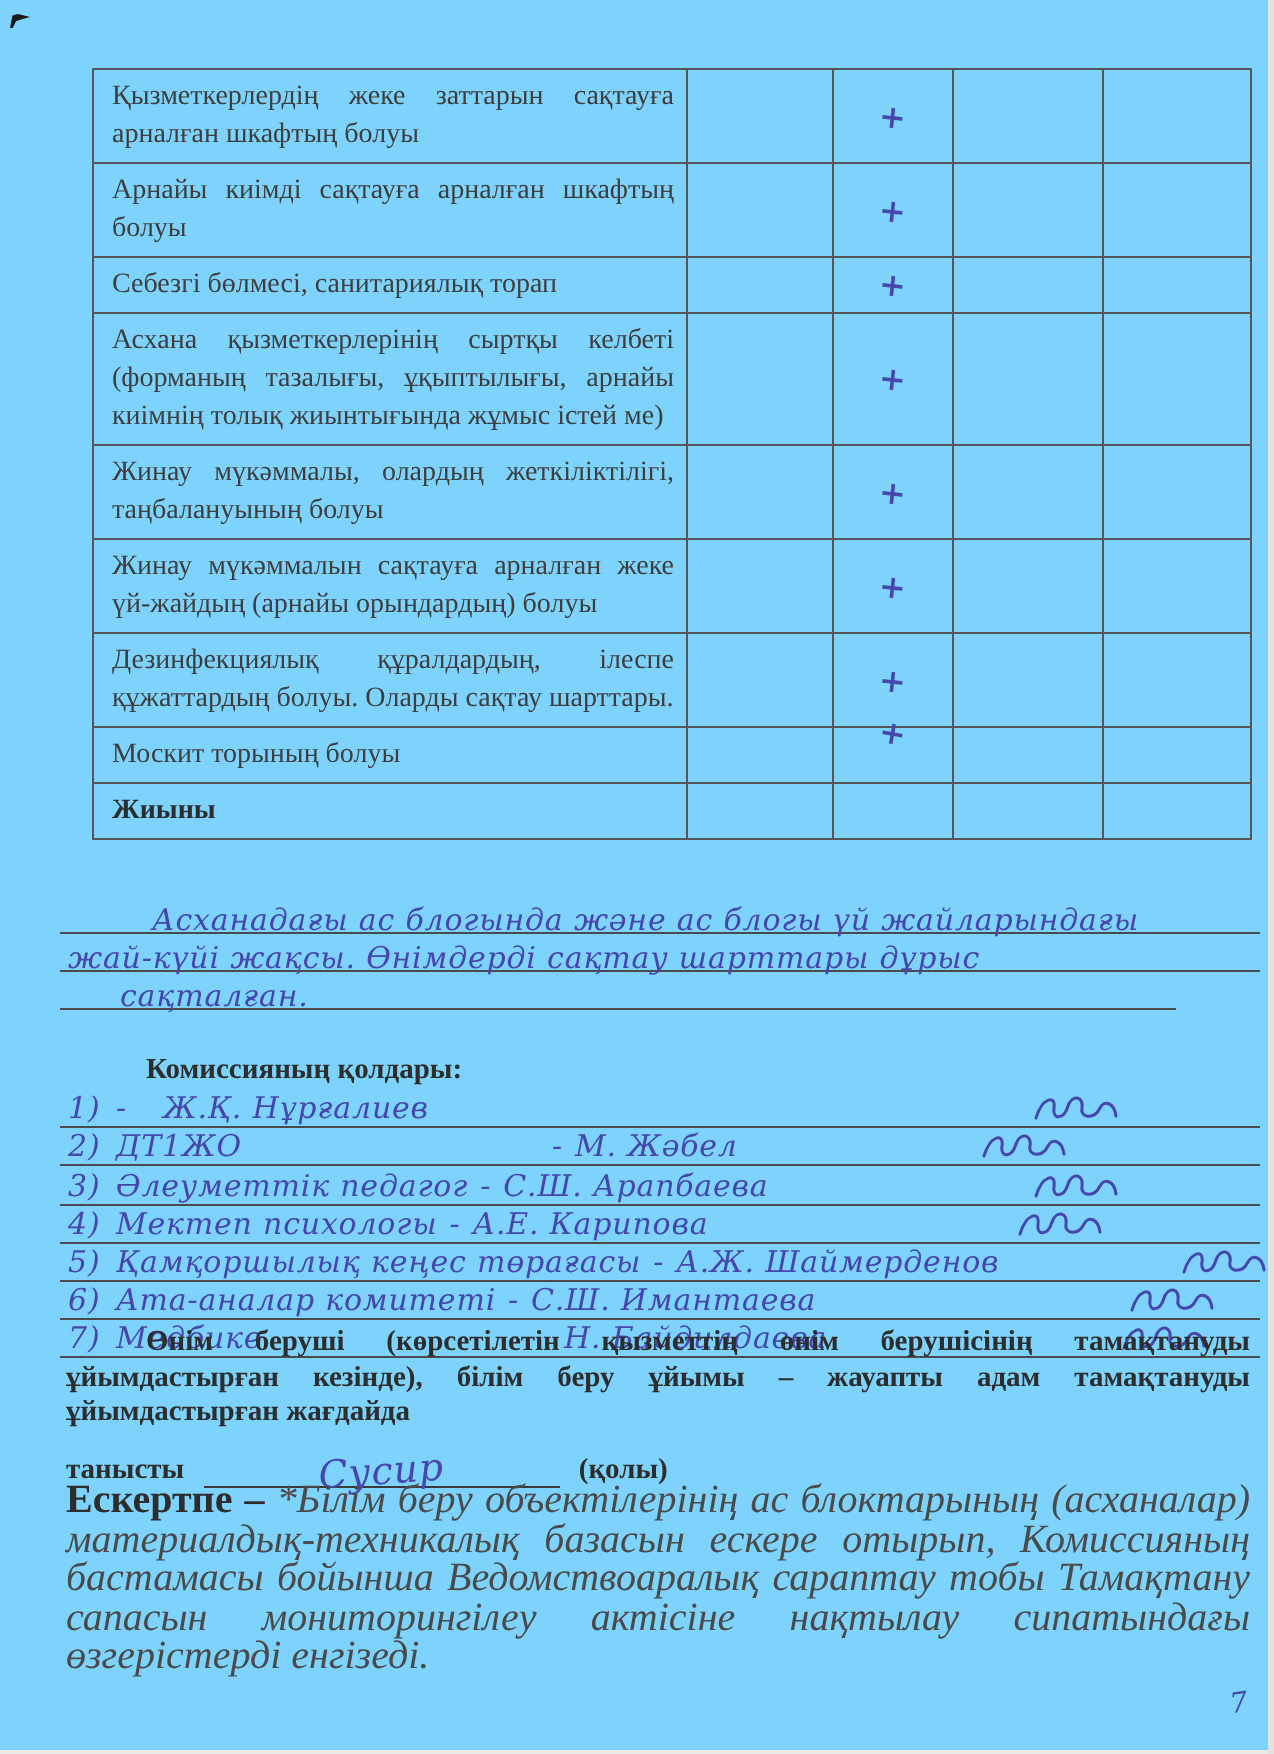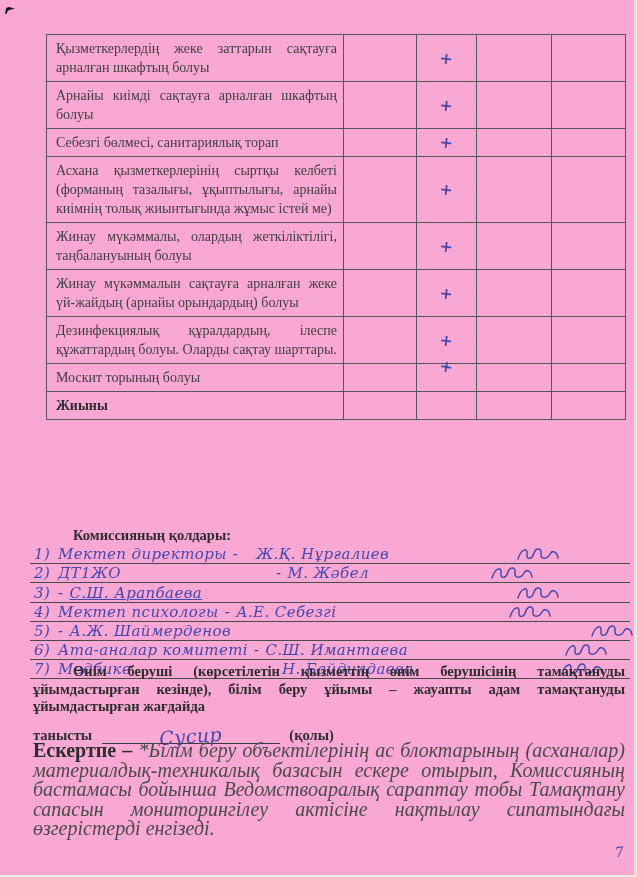--- a/index.html
+++ b/index.html
@@ -1,18 +1,18 @@
 <!DOCTYPE html>
 <html><head>
 <meta charset="utf-8">
 <style>
   html,body{margin:0;padding:0;background:#e8e8e6;}
   .page{
     position:relative;width:637px;height:877px;margin:0 auto;
-    background:#f9a8d4;overflow:hidden;
+    background:#7dd3fc;overflow:hidden;
     font-family:"Liberation Serif","DejaVu Serif",serif;
     color:#3c3c3c;
   }
   .page::after{content:"";position:absolute;right:0;top:0;width:3px;height:100%;background:#e2e2de;}
   .page::before{content:"";position:absolute;left:0;bottom:0;width:100%;height:2px;background:#eceae6;}
   .scan-mark{
     position:absolute;left:5px;top:7px;width:10px;height:7px;background:#1a1a1a;
     clip-path:polygon(0 100%,12% 10%,40% 0,100% 22%,55% 40%,30% 52%,14% 100%);
   }
   
@@ -192,29 +192,42 @@
               <span class="plus hw ink" style="color: rgb(70, 70, 173);"></span>
             </td>
             <td class="cell"></td>
             <td class="cell"></td>
           </tr>
         </tbody>
     </table>
   </div>
 
   <div class="findings">
+    <div>
+
+        <div class="fl">
+          <span class="hw ink" style="color: rgb(70, 70, 173);">Асханадағы ас блогында және ас блогы үй жайларындағы</span>
+        </div>
+
+        <div class="fl">
+          <span class="hw ink" style="color: rgb(70, 70, 173);">жай-күйі жақсы. Өнімдерді сақтау шарттары дұрыс</span>
+        </div>
+
+        <div class="fl">
+          <span class="hw ink" style="color: rgb(70, 70, 173);">сақталған.</span>
+        </div>
+      </div>
   </div>
 
   <div class="commission">
     <p class="sec-head">Комиссияның қолдары:</p>
     <div>
 
         <div class="sig-entry">
           <span class="sig-num hw ink" style="color: rgb(70, 70, 173);">1)</span>
-          <span class="sig-role hw ink" style="color: rgb(70, 70, 173);">Мектеп директоры</span>
           <span class="sig-dash hw ink" style="color: rgb(70, 70, 173);">-</span>
           <span class="sig-name hw ink" style="color: rgb(70, 70, 173); margin-left: 12px;">Ж.Қ. Нұрғалиев</span>
           <span class="sig-squiggle">
             <svg width="44" height="17" viewBox="0 0 44 17">
               <path d="M2,13 C5,3 12,1 11,8 C10,14 16,14 18,7 C20,1 26,2 25,8 C24,13 31,14 34,8 C36,4 41,5 42,12" fill="none" stroke="#4646ad" stroke-width="1.5" stroke-linecap="round"></path>
             </svg>
           </span>
         </div>
 
         <div class="sig-entry">
@@ -224,43 +237,45 @@
           <span class="sig-name hw ink" style="color: rgb(70, 70, 173);">М. Жәбел</span>
           <span class="sig-squiggle">
             <svg width="44" height="17" viewBox="0 0 44 17">
               <path d="M2,13 C5,3 12,1 11,8 C10,14 16,14 18,7 C20,1 26,2 25,8 C24,13 31,14 34,8 C36,4 41,5 42,12" fill="none" stroke="#4646ad" stroke-width="1.5" stroke-linecap="round"></path>
             </svg>
           </span>
         </div>
 
         <div class="sig-entry">
           <span class="sig-num hw ink" style="color: rgb(70, 70, 173);">3)</span>
-          <span class="sig-dash hw ink" style="color: rgb(70, 70, 173);">-</span>
-          <span class="sig-name hw ink" style="color: rgb(70, 70, 173); text-decoration: underline;">С.Ш. Арапбаева</span>
+          <span class="sig-role hw ink" style="color: rgb(70, 70, 173);">Әлеуметтік педагог</span>
+          <span class="sig-dash hw ink" style="color: rgb(70, 70, 173);">-</span>
+          <span class="sig-name hw ink" style="color: rgb(70, 70, 173);">С.Ш. Арапбаева</span>
           <span class="sig-squiggle">
             <svg width="44" height="17" viewBox="0 0 44 17">
               <path d="M2,13 C5,3 12,1 11,8 C10,14 16,14 18,7 C20,1 26,2 25,8 C24,13 31,14 34,8 C36,4 41,5 42,12" fill="none" stroke="#4646ad" stroke-width="1.5" stroke-linecap="round"></path>
             </svg>
           </span>
         </div>
 
         <div class="sig-entry">
           <span class="sig-num hw ink" style="color: rgb(70, 70, 173);">4)</span>
           <span class="sig-role hw ink" style="color: rgb(70, 70, 173);">Мектеп психологы</span>
           <span class="sig-dash hw ink" style="color: rgb(70, 70, 173);">-</span>
-          <span class="sig-name hw ink" style="color: rgb(70, 70, 173);">А.Е. Себезгі</span>
+          <span class="sig-name hw ink" style="color: rgb(70, 70, 173);">А.Е. Карипова</span>
           <span class="sig-squiggle">
             <svg width="44" height="17" viewBox="0 0 44 17">
               <path d="M2,13 C5,3 12,1 11,8 C10,14 16,14 18,7 C20,1 26,2 25,8 C24,13 31,14 34,8 C36,4 41,5 42,12" fill="none" stroke="#4646ad" stroke-width="1.5" stroke-linecap="round"></path>
             </svg>
           </span>
         </div>
 
         <div class="sig-entry">
           <span class="sig-num hw ink" style="color: rgb(70, 70, 173);">5)</span>
+          <span class="sig-role hw ink" style="color: rgb(70, 70, 173);">Қамқоршылық кеңес төрағасы</span>
           <span class="sig-dash hw ink" style="color: rgb(70, 70, 173);">-</span>
           <span class="sig-name hw ink" style="color: rgb(70, 70, 173);">А.Ж. Шаймерденов</span>
           <span class="sig-squiggle">
             <svg width="44" height="17" viewBox="0 0 44 17">
               <path d="M2,13 C5,3 12,1 11,8 C10,14 16,14 18,7 C20,1 26,2 25,8 C24,13 31,14 34,8 C36,4 41,5 42,12" fill="none" stroke="#4646ad" stroke-width="1.5" stroke-linecap="round"></path>
             </svg>
           </span>
         </div>
 
         <div class="sig-entry">

